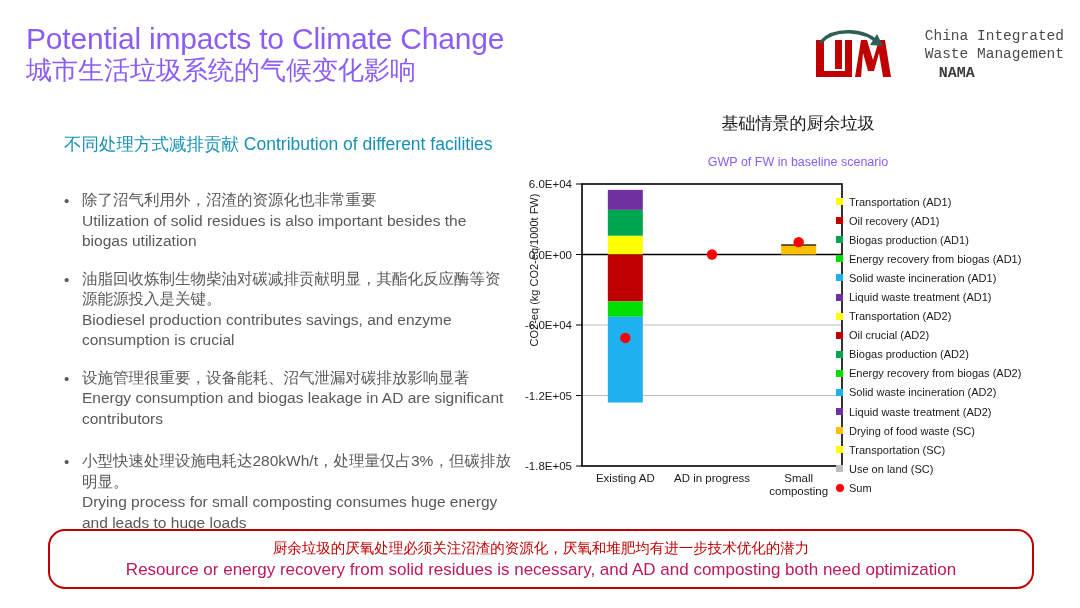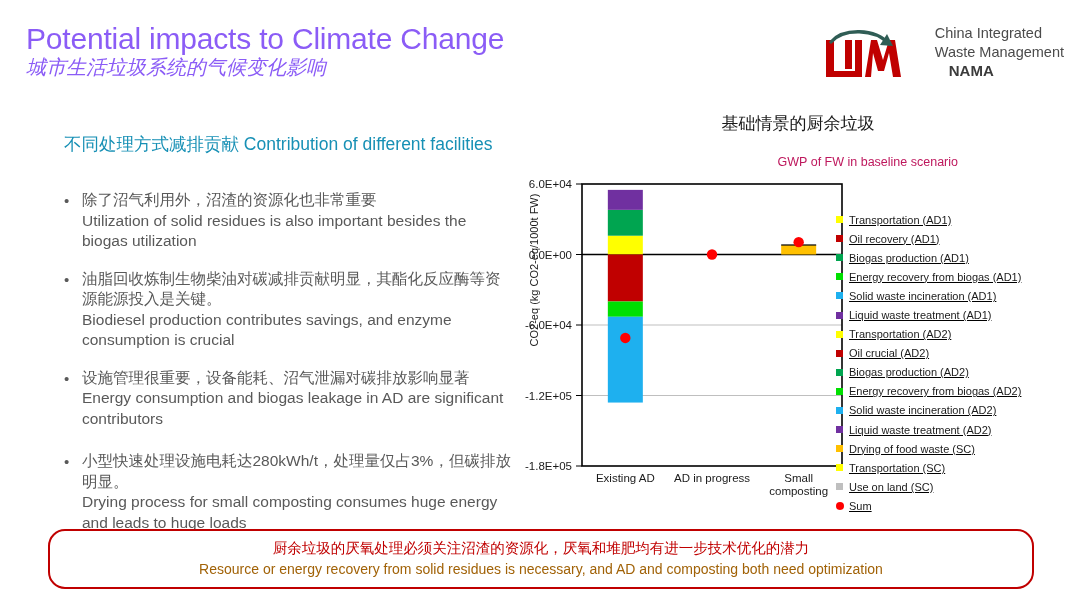--- a/index.html
+++ b/index.html
@@ -23,34 +23,34 @@
     color: #8b5cf6;
     line-height: 1.12;
   }
   #slide-title .line-en {
     font-size: 30px;
     font-weight: 400;
     letter-spacing: -0.2px;
     white-space: nowrap;
   }
   #slide-title .line-zh {
-    font-size: 20px;
+    font-size: 26px;
     font-weight: 400;
     white-space: nowrap;
-    font-style: italic;
   }
 
   
   #logo-block {
     position: absolute;
     right: 16px;
     top: 24px;
     display: flex;
-    align-items: flex-start;
+    align-items: center;
     gap: 16px;
+    font-family: Liberation Mono, monospace;
   }
   #logo-mark { width: 110px; height: 62px; display: block; }
   #logo-text {
     color: #4b4b4b;
     font-size: 14.5px;
     line-height: 1.28;
     white-space: nowrap;
   }
   #logo-text .nama {
     font-weight: bold;
@@ -113,23 +113,23 @@
     text-align: center;
     font-size: 17px;
     color: #1a1a1a;
     white-space: nowrap;
   }
   #chart-en-title {
     position: absolute;
     left: 140px;
     top: 51px;
     width: 320px;
-    text-align: right;
+    text-align: center;
     font-size: 12.5px;
-    color: #be185d;
+    color: #8b5cf6;
     white-space: nowrap;
   }
   #y-axis-title {
     position: absolute;
     left: -64px;
     top: 160px;
     width: 200px;
     transform: rotate(-90deg);
     transform-origin: 50% 50%;
     text-align: center;
@@ -142,23 +142,22 @@
     left: 0px;
     top: 72px;
     width: 350px;
     height: 340px;
   }
 
   
   #legend {
     position: absolute;
     left: 338px;
-    top: 106px;
+    top: 88px;
     width: 232px;
-    text-decoration: underline;
   }
   .legend-row {
     display: flex;
     align-items: center;
     height: 19.1px;
   }
   .legend-swatch {
     width: 7px;
     height: 7px;
     margin-right: 6px;
@@ -187,22 +186,22 @@
     justify-content: center;
     background: #ffffff;
   }
   #banner .zh-line {
     color: #c00000;
     font-size: 14.5px;
     line-height: 20px;
     white-space: nowrap;
   }
   #banner .en-line {
-    color: #a16207;
-    font-size: 14px;
+    color: #be185d;
+    font-size: 17px;
     line-height: 23px;
     white-space: nowrap;
   }
 </style>
 </head>
 <body>
 
 <div id="slide-title">
   <div class="line-en">Potential impacts to Climate Change</div>
   <div class="line-zh">城市生活垃圾系统的气候变化影响</div>

